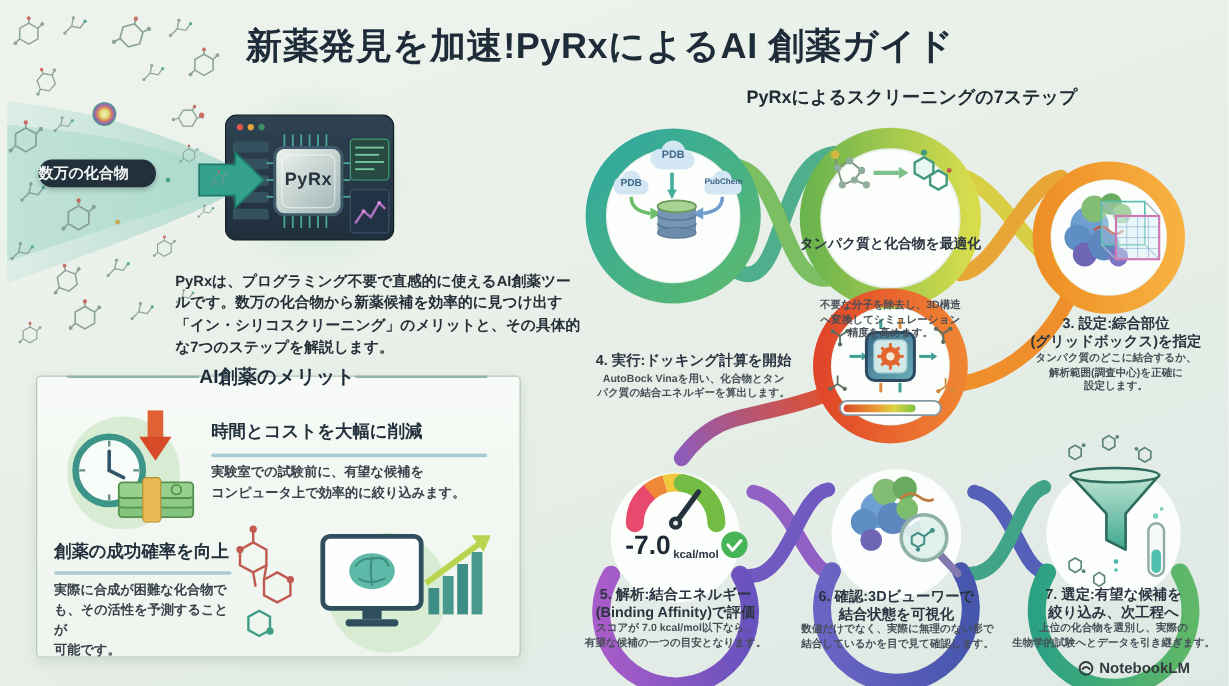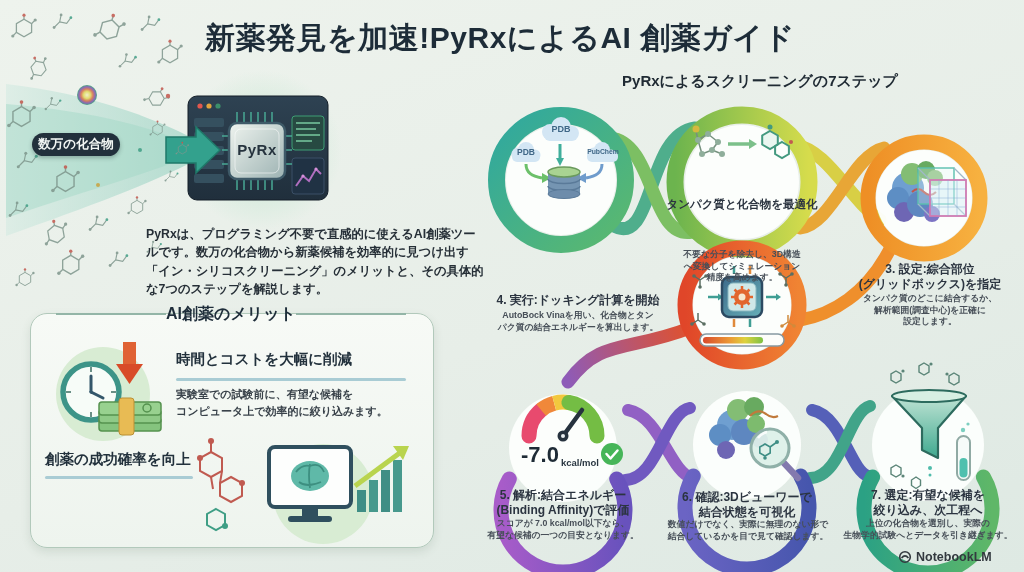--- a/index.html
+++ b/index.html
@@ -3,30 +3,30 @@
 <meta charset="utf-8">
 <style>
   html,body{margin:0;padding:0;}
   body{font-family:"Liberation Sans","DejaVu Sans",sans-serif;}
   #stage{position:relative;width:1024px;height:572px;overflow:hidden;
     background:linear-gradient(160deg,#eef3ed 0%,#e7eee8 55%,#dee9e3 100%);}
   .abs{position:absolute;}
   .pre{white-space:pre-line;}
   #main-title{left:40px;top:18px;width:920px;text-align:center;
     font-size:30px;font-weight:bold;color:#1d2c38;letter-spacing:.5px;}
-  #compounds-pill{left:32px;top:133px;width:88px;height:23px;line-height:23px;
+  #compounds-pill{left:32px;top:133px;width:98px;height:23px;line-height:23px;
     background:#22303c;border-radius:12px;color:#f2f6f4;font-size:12.5px;
-    font-weight:bold;text-align:center;box-shadow:0 2px 4px rgba(20,40,40,.3);}
+    font-weight:bold;text-align:left;box-shadow:0 2px 4px rgba(20,40,40,.3);}
   #pyrx-chip-label{left:230px;top:141px;width:54px;text-align:center;
     font-size:15px;font-weight:bold;color:#26333e;letter-spacing:.5px;}
   #intro-text{left:146px;top:225px;width:338px;font-size:12.3px;font-weight:bold;
     line-height:1.5;color:#262f37;}
   #merit-card{left:30px;top:313px;width:402px;height:233px;
     background:linear-gradient(#f7faf6,#eef4ee);border:1.6px solid #b2c9bb;
-    border-radius:17px;box-shadow:0 4px 10px rgba(60,90,70,.13);}
+    border-radius:4px;box-shadow:0 4px 10px rgba(60,90,70,.13);}
   #merit-heading-row{left:56px;top:303px;width:350px;height:22px;display:flex;
     align-items:center;}
   #merit-heading-row .rule{flex:1;height:2px;background:#93b5a7;}
   #merit-heading{font-size:16px;font-weight:bold;color:#1e2d3a;white-space:nowrap;}
   .merit-title{font-size:14.5px;font-weight:bold;color:#22313c;}
   .merit-divider{height:2.5px;background:#a9ccd4;border-radius:2px;}
   .merit-body{font-size:11px;font-weight:600;line-height:1.5;color:#39424a;}
   #right-heading{left:558px;top:72px;width:404px;text-align:center;
     font-size:15px;font-weight:bold;color:#202b34;}
   .step-title{font-size:12px;font-weight:bold;line-height:1.28;color:#2b3440;
@@ -514,20 +514,23 @@
           <polygon points="362,132 378,132 372,146" fill="#b9d44e"></polygon>
         </g>
       </g>
     </svg>
     <div class="abs merit-title" style="left:145px;top:36px;">時間とコストを大幅に削減</div>
     <div class="abs merit-divider" style="left:145px;top:64px;width:230px;"></div>
     <div class="abs merit-body pre" style="left:145px;top:72px;width:240px;">実験室での試験前に、有望な候補を
 コンピュータ上で効率的に絞り込みます。</div>
     <div class="abs merit-title" style="left:14px;top:136px;">創薬の成功確率を向上</div>
     <div class="abs merit-divider" style="left:14px;top:162px;width:148px;"></div>
+    <div class="abs merit-body pre" style="left:14px;top:170px;width:155px;">実際に合成が困難な化合物で
+も、その活性を予測することが
+可能です。</div>
   </div>
   <div class="abs" id="merit-heading-row">
     <div class="rule"></div>
     <div id="merit-heading">AI創薬のメリット</div>
     <div class="rule"></div>
   </div>
 
   <div class="abs" id="right-heading">PyRxによるスクリーニングの7ステップ</div>
 
   <div class="abs cloud-label" style="left:541px;top:124px;width:40px;font-size:9px;">PDB</div>

